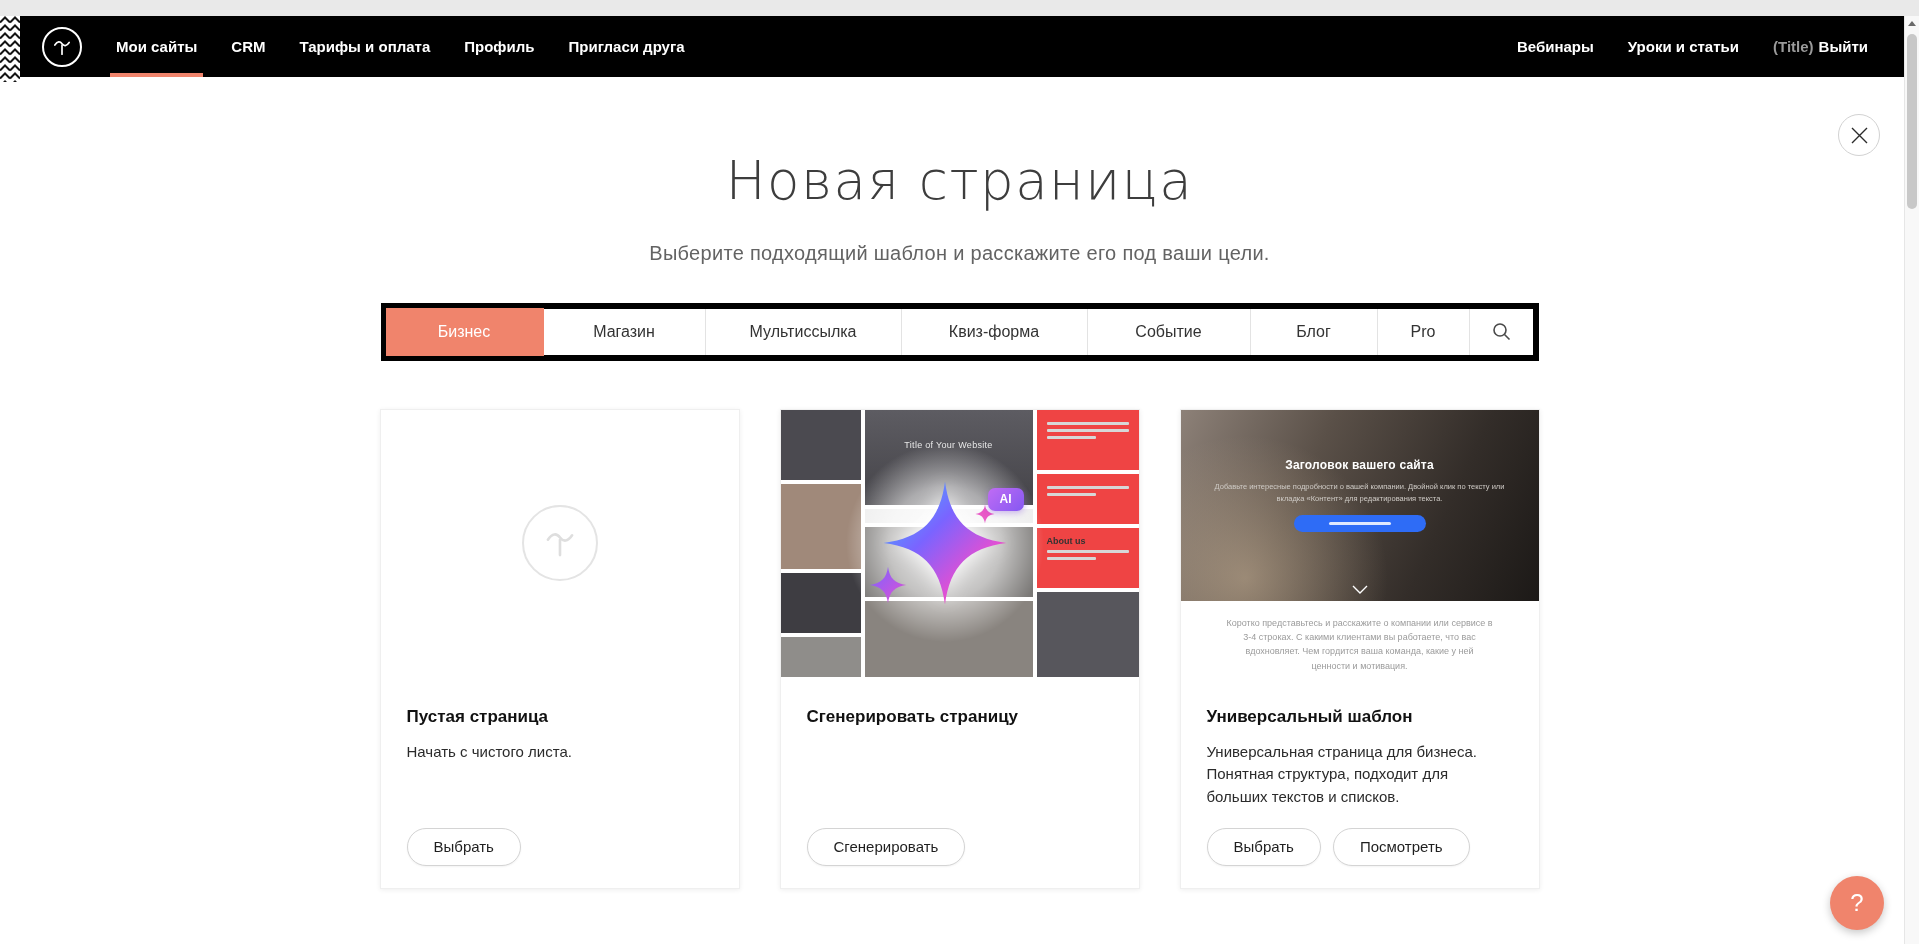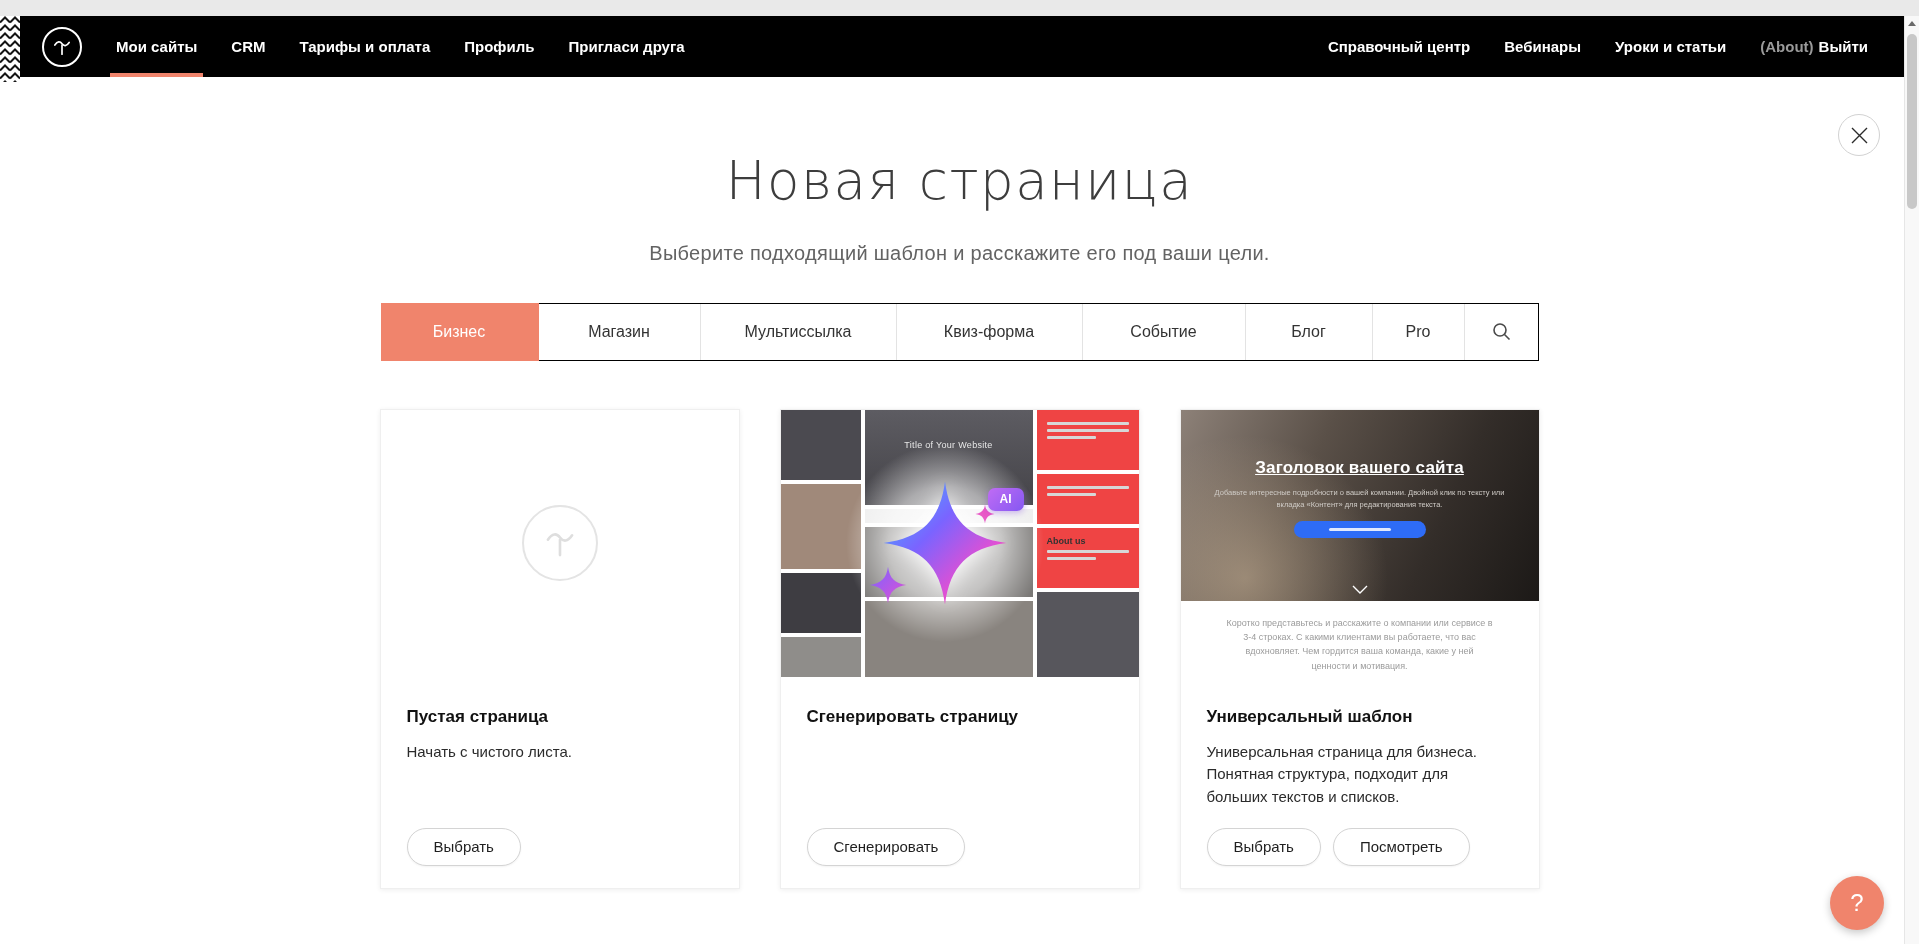--- a/index.html
+++ b/index.html
@@ -21,21 +21,21 @@
 
   
   .close-btn { position:absolute; top:98px; right:39px; width:42px; height:42px; border-radius:50%; background:#fff; border:1px solid #d2d2d2; display:flex; align-items:center; justify-content:center; cursor:pointer; z-index:6; }
 
   
   .content { padding-top:137px; }
   h1.page-title { text-align:center; font-family:"DejaVu Sans", sans-serif; font-weight:300; font-size:53px; line-height:1.05; color:#3d3d3d; letter-spacing:1.5px; }
   .subtitle { text-align:center; margin-top:33px; font-size:20px; font-weight:300; color:#636363; letter-spacing:0.3px; }
 
   
-  .tabs { width:1158px; margin:38px auto 0; height:58px; display:flex; border:1px solid #000000; background:#fff; }
+  .tabs { width:1158px; margin:38px auto 0; height:58px; display:flex; border:6px solid #000000; background:#fff; }
   .tab { display:flex; align-items:center; justify-content:center; font-size:16px; color:#333; border-right:1px solid #e3e3e3; cursor:pointer; }
   .tab:last-child { border-right:none; }
   .tab:nth-child(1){ width:158px; } .tab:nth-child(2){ width:162px; } .tab:nth-child(3){ width:196px; }
   .tab:nth-child(4){ width:186px; } .tab:nth-child(5){ width:163px; } .tab:nth-child(6){ width:127px; }
   .tab:nth-child(7){ width:92px;text-align:right; }  .tab:nth-child(8){ flex:1; }
   .tab.active { background:#f0846c; color:#fff; border-color:#f0846c; margin:-1px 0 -1px -1px; }
 
   
   .cards { width:1160px; margin:48px auto 0; display:flex; justify-content:space-between; }
   .cards.row2 { margin-top:62px; }
@@ -73,21 +73,21 @@
   .star-tiny { position:absolute; left:194px; top:94px; }
   .ai-badge { position:absolute; left:207px; top:78px; width:36px; height:23px; border-radius:7px;
               background:linear-gradient(135deg,#c06cf4,#8558f2); color:#fff; font-size:12px; font-weight:700;
               display:flex; align-items:center; justify-content:center; box-shadow:0 2px 6px rgba(120,60,220,0.35); }
 
   
   .univ-hero { position:relative; height:191px;
     background: radial-gradient(circle at 18% 88%, rgba(205,182,153,0.55), rgba(205,182,153,0) 42%),
                 linear-gradient(115deg, #8d8178 0%, #5a5048 35%, #332d29 70%, #1c1917 100%);
     display:flex; flex-direction:column; align-items:center; }
-  .univ-heading { margin-top:48px; color:#fff; font-size:17px; font-weight:700; letter-spacing:0.2px;text-decoration:underline; }
+  .univ-heading { margin-top:48px; color:#fff; font-size:12px; font-weight:700; letter-spacing:0.2px; }
   .univ-sub { margin-top:9px; width:84%; color:#cfcbc6; font-size:7.5px; line-height:1.6; text-align:center; }
   .univ-cta { margin-top:10px; width:132px; height:17px; border-radius:9px; background:#2e6cf6; display:flex; align-items:center; justify-content:center; }
   .univ-cta .cta-bar { width:62px; height:3px; background:rgba(255,255,255,0.85); border-radius:2px; }
   .univ-chevron { position:absolute; bottom:7px; left:50%; transform:translateX(-50%); }
   .univ-body { padding:15px 46px 0; }
   .univ-text { font-size:9px; color:#9b9b9b; line-height:1.6; text-align:center; }
 
   
   .strip { width:360px; height:30px; }
   .strip1 { background:linear-gradient(100deg,#241a15,#45281c 45%,#17100d); }
@@ -132,25 +132,24 @@
       </svg>
     </div>
     <nav class="menu-left">
       <a class="menu-item active">Мои сайты</a>
       <a class="menu-item">CRM</a>
       <a class="menu-item">Тарифы и оплата</a>
       <a class="menu-item">Профиль</a>
       <a class="menu-item">Пригласи друга</a>
     </nav>
     <nav class="menu-right">
-      <a class="menu-item">Справочный центр</a>
       <a class="menu-item">Вебинары</a>
       <a class="menu-item">Уроки и статьи</a>
       <a class="menu-item">
-        <span class="user-name">(About)</span>
+        <span class="user-name">(Title)</span>
         <span>Выйти</span>
       </a>
     </nav>
   </header>
 
   <button class="close-btn">
     <svg width="17" height="17" viewBox="0 0 17 17">
       <path d="M1 1 L16 16 M16 1 L1 16" stroke="#2b2b2b" stroke-width="1.4"></path>
     </svg>
   </button>

